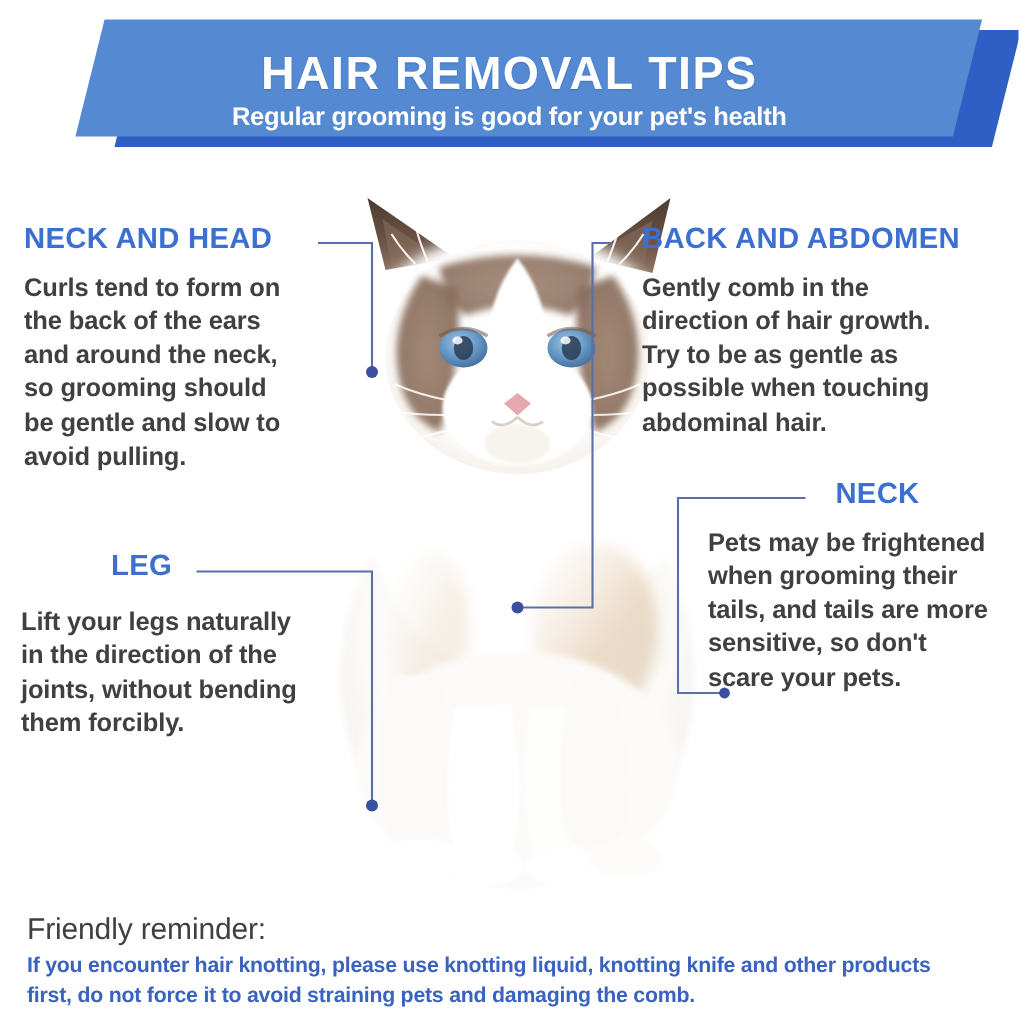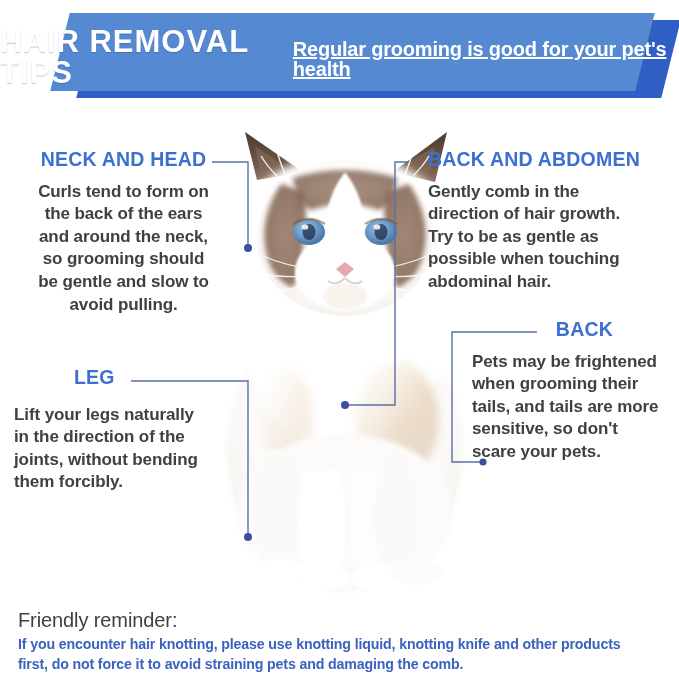--- a/index.html
+++ b/index.html
@@ -24,39 +24,38 @@
   }
   .banner-main{
     position:absolute;
     left:60px; top:13px;
     width:585px; height:78px;
     background:#5589d2;
     transform:skewX(-14deg);
   }
   .banner-text{
     position:absolute;left:0;top:13px;width:679px;height:92px;
-    display:flex;flex-direction:row;align-items:center;justify-content:center;
+    display:flex;flex-direction:column;align-items:center;justify-content:center;
     z-index:3;
   }
   .banner-title{
     color:#ffffff;
     font-size:31px;
     font-weight:bold;
     letter-spacing:1.0px;
     line-height:1;
     margin-bottom:5px;
     text-shadow:0 1px 1px rgba(20,50,110,.28);
   }
   .banner-sub{
     color:#ffffff;
-    font-size:20px;
+    font-size:17px;
     font-weight:bold;
     letter-spacing:-0.2px;
     line-height:1;
-    text-decoration:underline;
   }
 
   
   .cat-wrap{
     position:absolute;
     left:185px; top:120px;
     width:320px; height:485px;
     z-index:1;
   }
   .cat-wrap svg{display:block;width:100%;height:100%;}
@@ -79,21 +78,21 @@
   }
   .blk-body{
     color:#404040;
     font-size:17px;
     font-weight:bold;
     line-height:1.33;
     letter-spacing:-0.1px;
     white-space:pre-line;
   }
 
-  #blk-neck{left:16px;top:150px;width:215px;text-align:center;}
+  #blk-neck{left:16px;top:150px;width:215px;}
   #blk-neck .blk-body{margin-top:11px;}
 
   #blk-back{left:428px;top:150px;width:245px;}
   #blk-back .blk-body{margin-top:11px;}
 
   #blk-tail{left:472px;top:320px;width:205px;}
   #blk-tail .blk-head{text-align:right;padding-right:64px;}
   #blk-tail .blk-body{margin-top:11px;}
 
   #blk-leg{left:14px;top:368px;width:232px;}
@@ -287,21 +286,21 @@
 <div class="block" id="blk-back">
   <div class="blk-head">BACK AND ABDOMEN</div>
   <div class="blk-body">Gently comb in the
 direction of hair growth.
 Try to be as gentle as
 possible when touching
 abdominal hair.</div>
 </div>
 
 <div class="block" id="blk-tail">
-  <div class="blk-head">BACK</div>
+  <div class="blk-head">NECK</div>
   <div class="blk-body">Pets may be frightened
 when grooming their
 tails, and tails are more
 sensitive, so don't
 scare your pets.</div>
 </div>
 
 <div class="block" id="blk-leg">
   <div class="blk-head">LEG</div>
   <div class="blk-body">Lift your legs naturally

